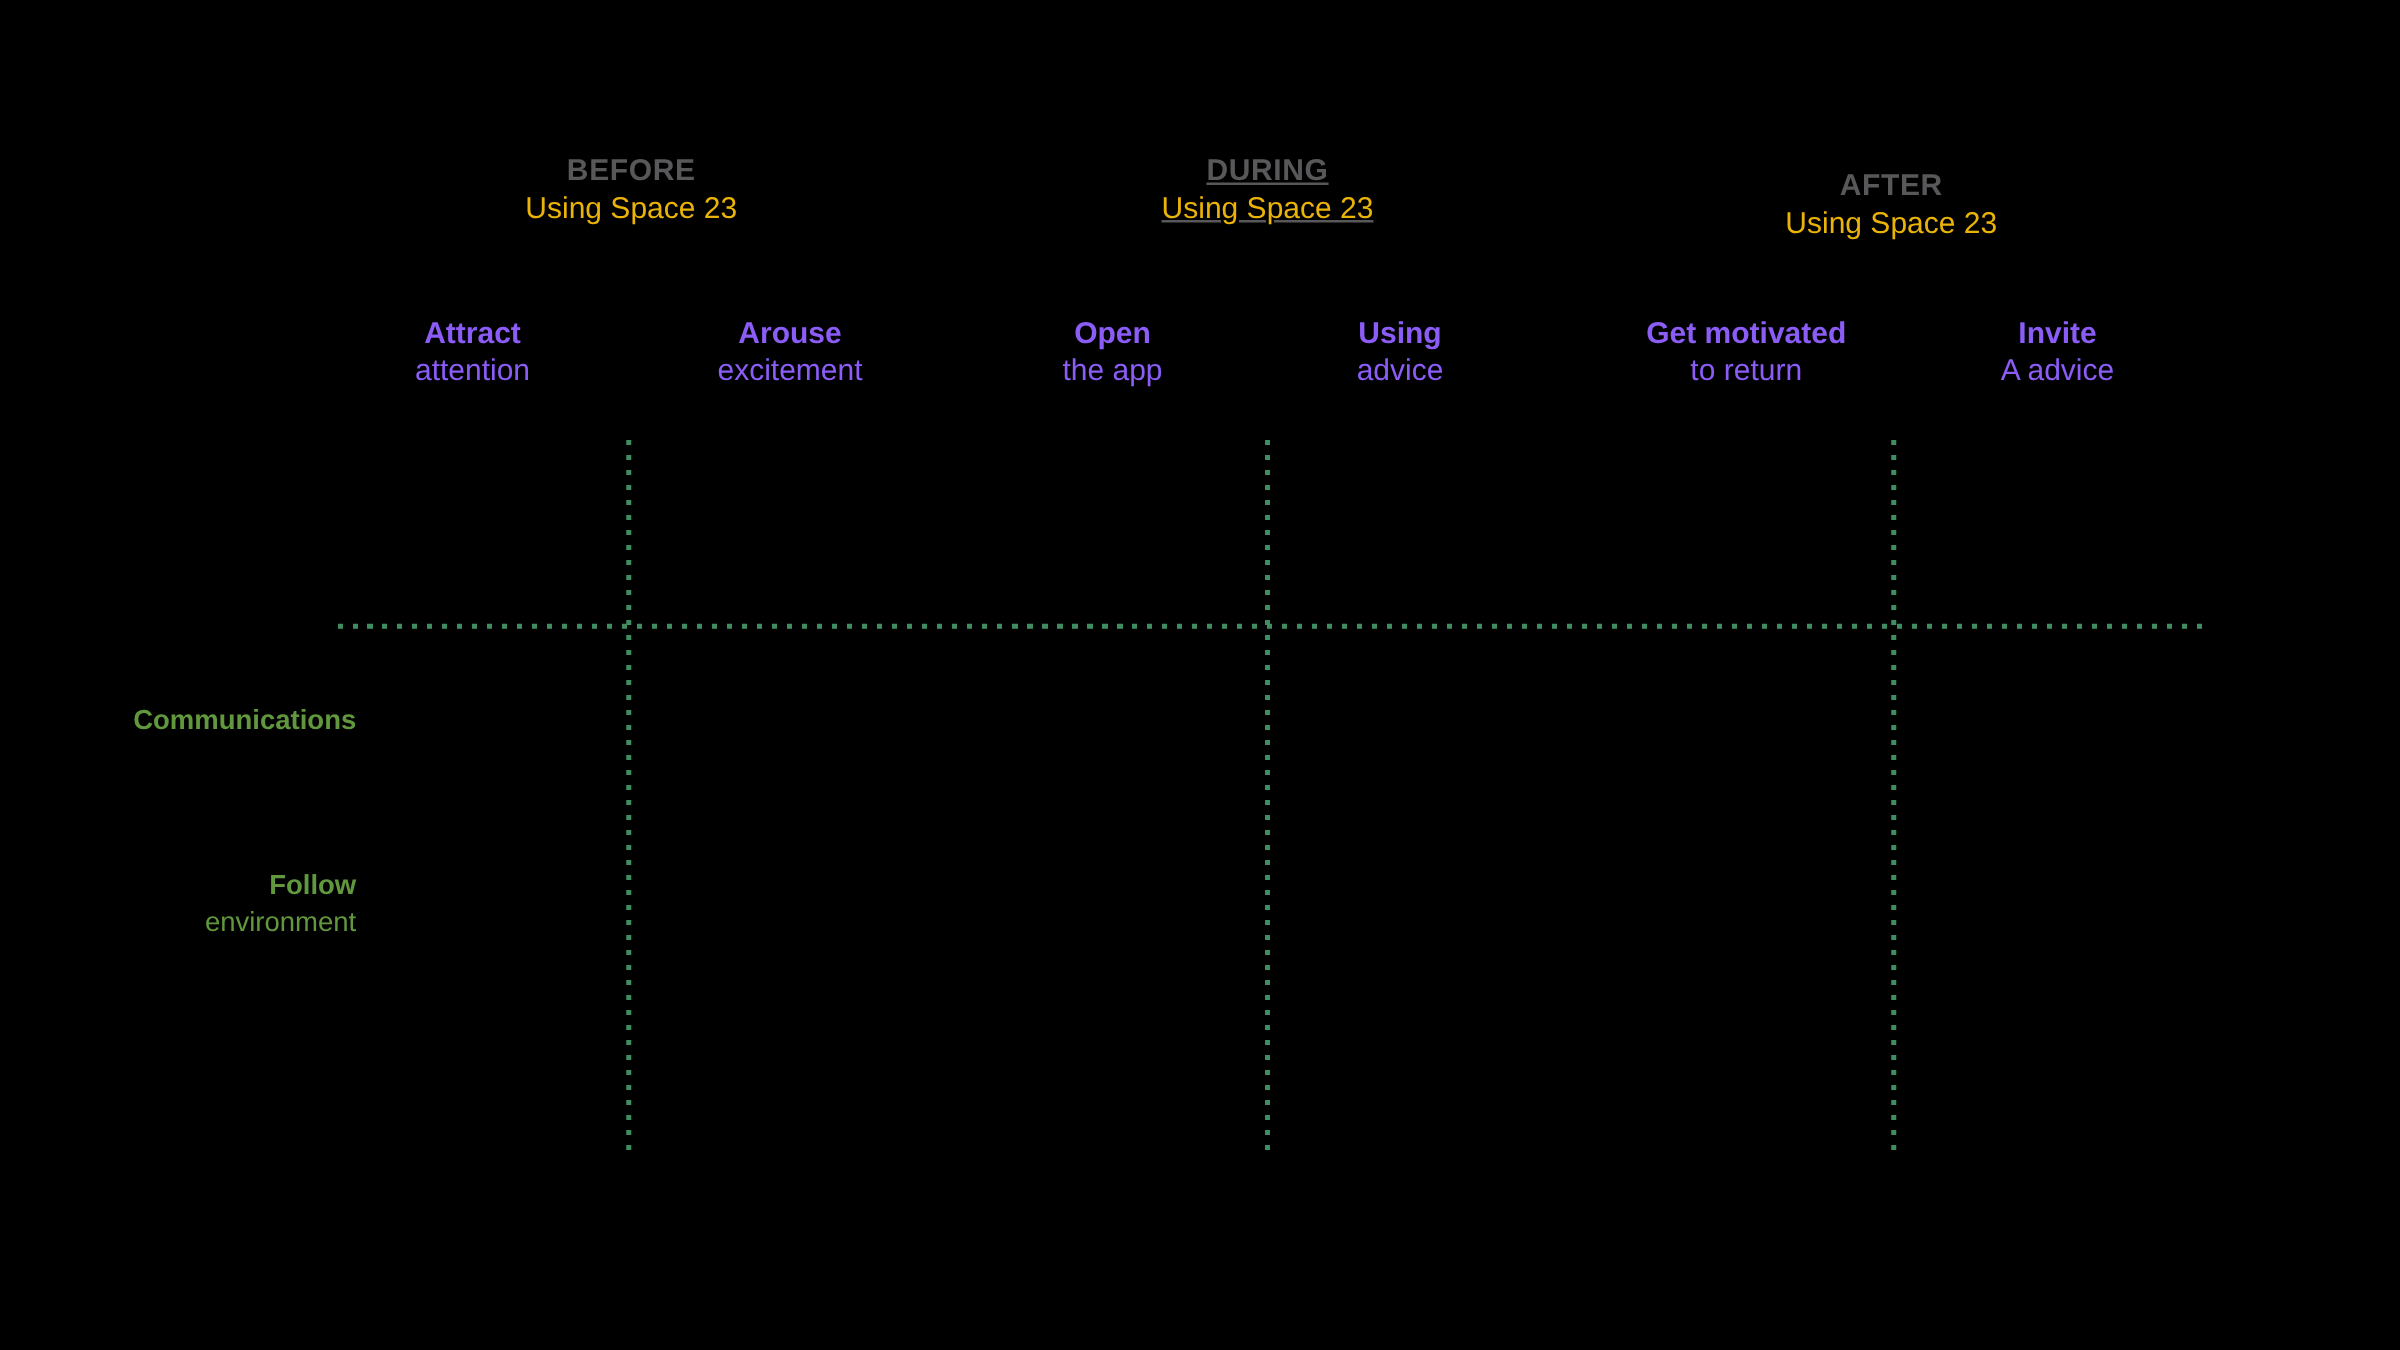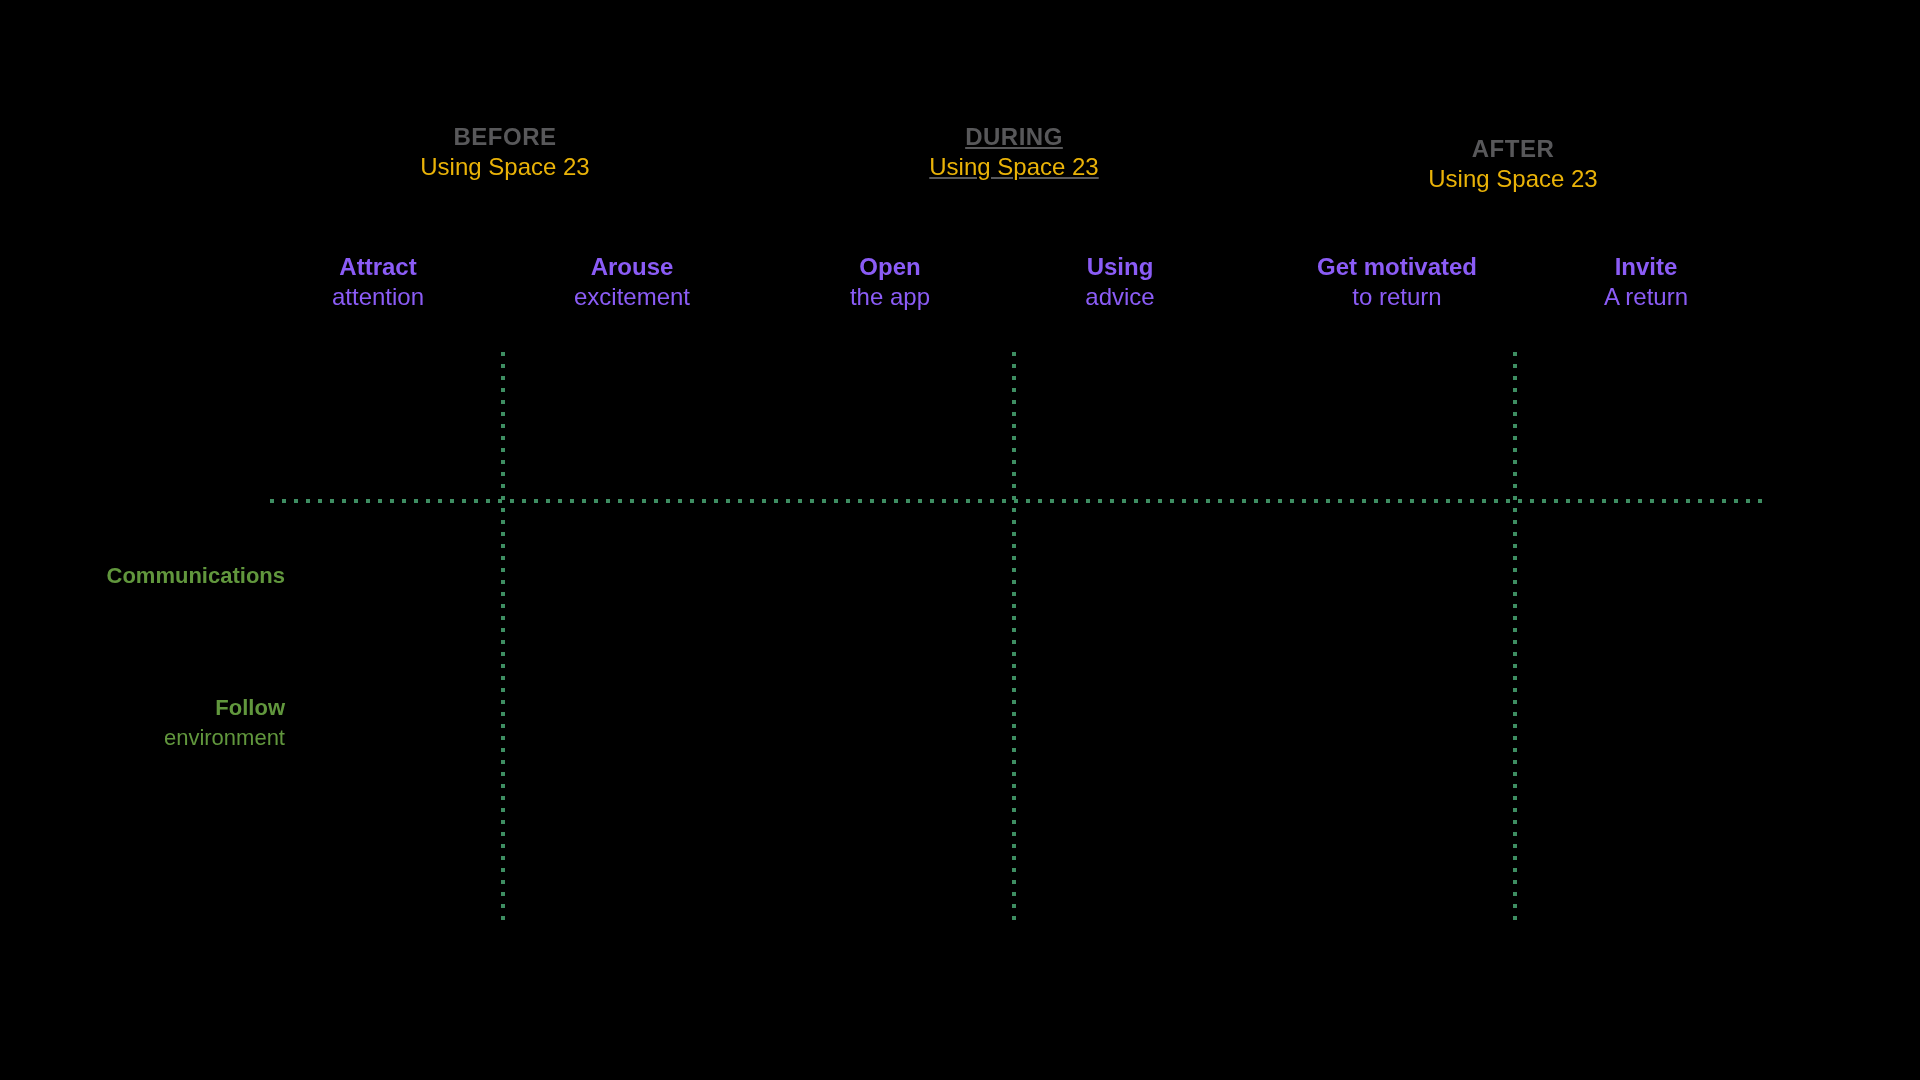--- a/index.html
+++ b/index.html
@@ -118,21 +118,21 @@
   <div class="stage s3">
     <div class="stage-title">Using</div>
     <div class="stage-sub">advice</div>
   </div>
   <div class="stage s4">
     <div class="stage-title">Get motivated</div>
     <div class="stage-sub">to return</div>
   </div>
   <div class="stage s5">
     <div class="stage-title">Invite</div>
-    <div class="stage-sub">A return</div>
+    <div class="stage-sub">A advice</div>
   </div>
 
   <div class="rowlabel r0">
     <div class="row-title">Communications</div>
   </div>
   <div class="rowlabel r1">
     <div class="row-title">Follow</div>
     <div class="row-sub">environment</div>
   </div>
 

